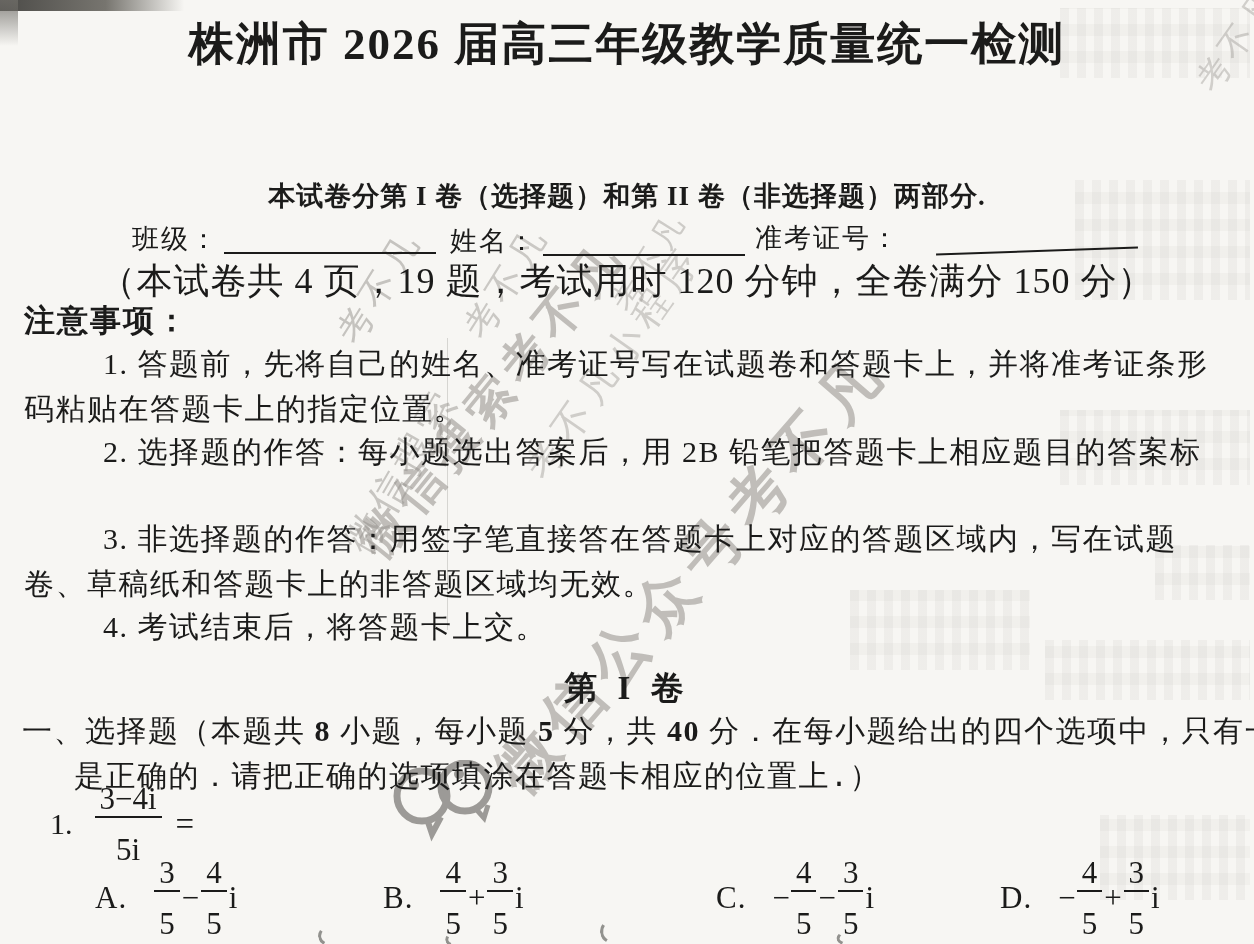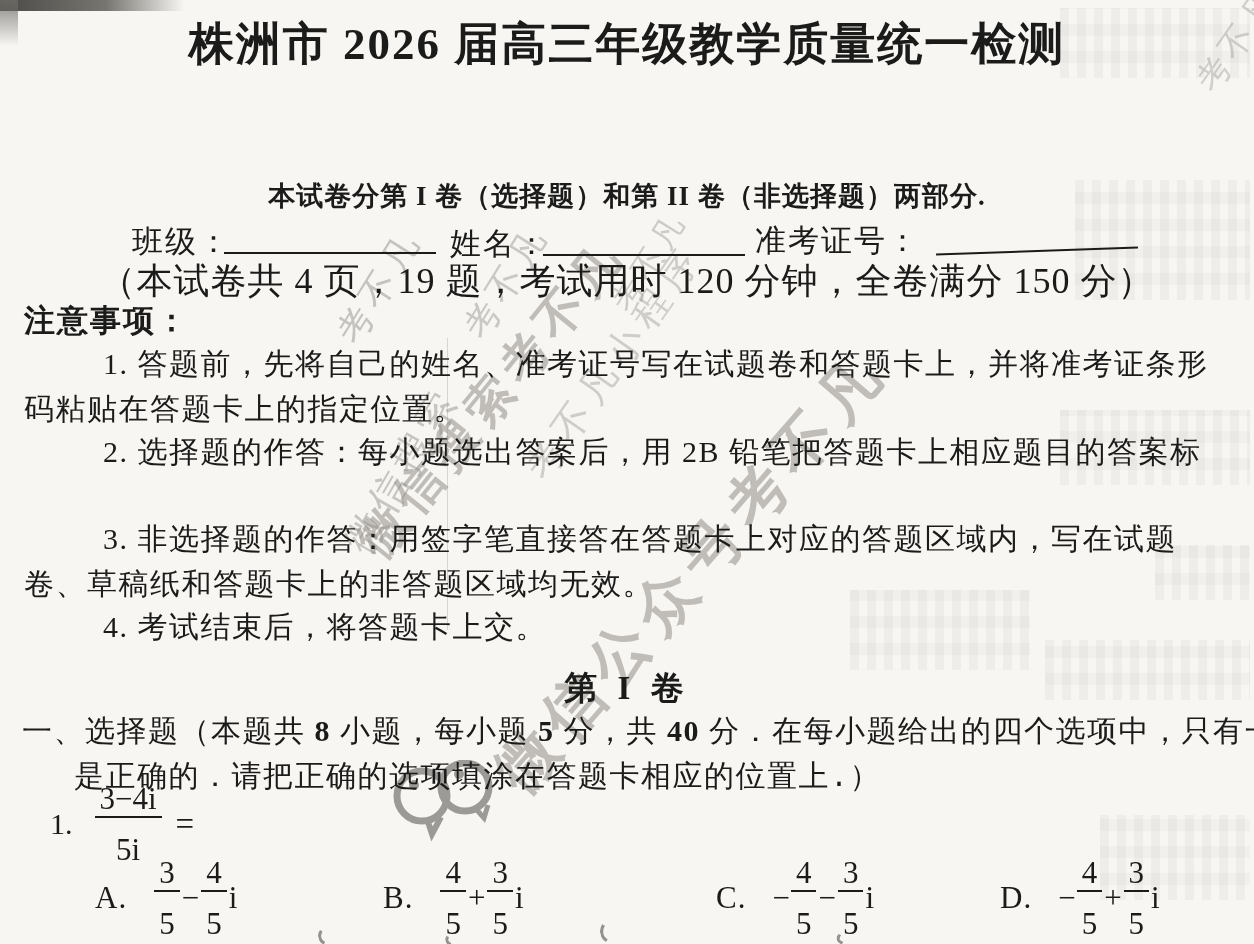--- a/index.html
+++ b/index.html
@@ -9,21 +9,21 @@
     font-family:"Liberation Serif","DejaVu Serif",serif;
     color:#1b1b1a;
   }
   .abs{position:absolute;}
   .ctr{left:0;right:0;text-align:center;}
   
   .title{top:14px;font-size:45px;font-weight:700;letter-spacing:2px;z-index:3;}
   .subject{top:84px;font-size:68px;font-weight:900;letter-spacing:14px;z-index:3;
            font-family:"Liberation Sans","DejaVu Sans",sans-serif;}
   .parts-note{top:178px;font-size:27px;font-weight:600;letter-spacing:1px;z-index:3;}
-  .field-label{font-size:31px;z-index:3;letter-spacing:2px;}
+  .field-label{font-size:27px;z-index:3;letter-spacing:2px;}
   .blank-line{height:0;border-bottom:2.5px solid #1b1b1a;z-index:3;}
   .paper-info{top:257px;font-size:36px;letter-spacing:1px;z-index:3;}
   
   .notice-title{left:24px;top:300px;font-size:31px;font-weight:700;z-index:3;
                 font-family:"Liberation Sans","DejaVu Sans",sans-serif;letter-spacing:2px;}
   .body-line{font-size:30px;letter-spacing:1.5px;white-space:nowrap;z-index:3;}
   
   .section-title{top:666px;font-size:33px;font-weight:700;letter-spacing:6px;z-index:3;}
   .b{font-weight:700;}
   

